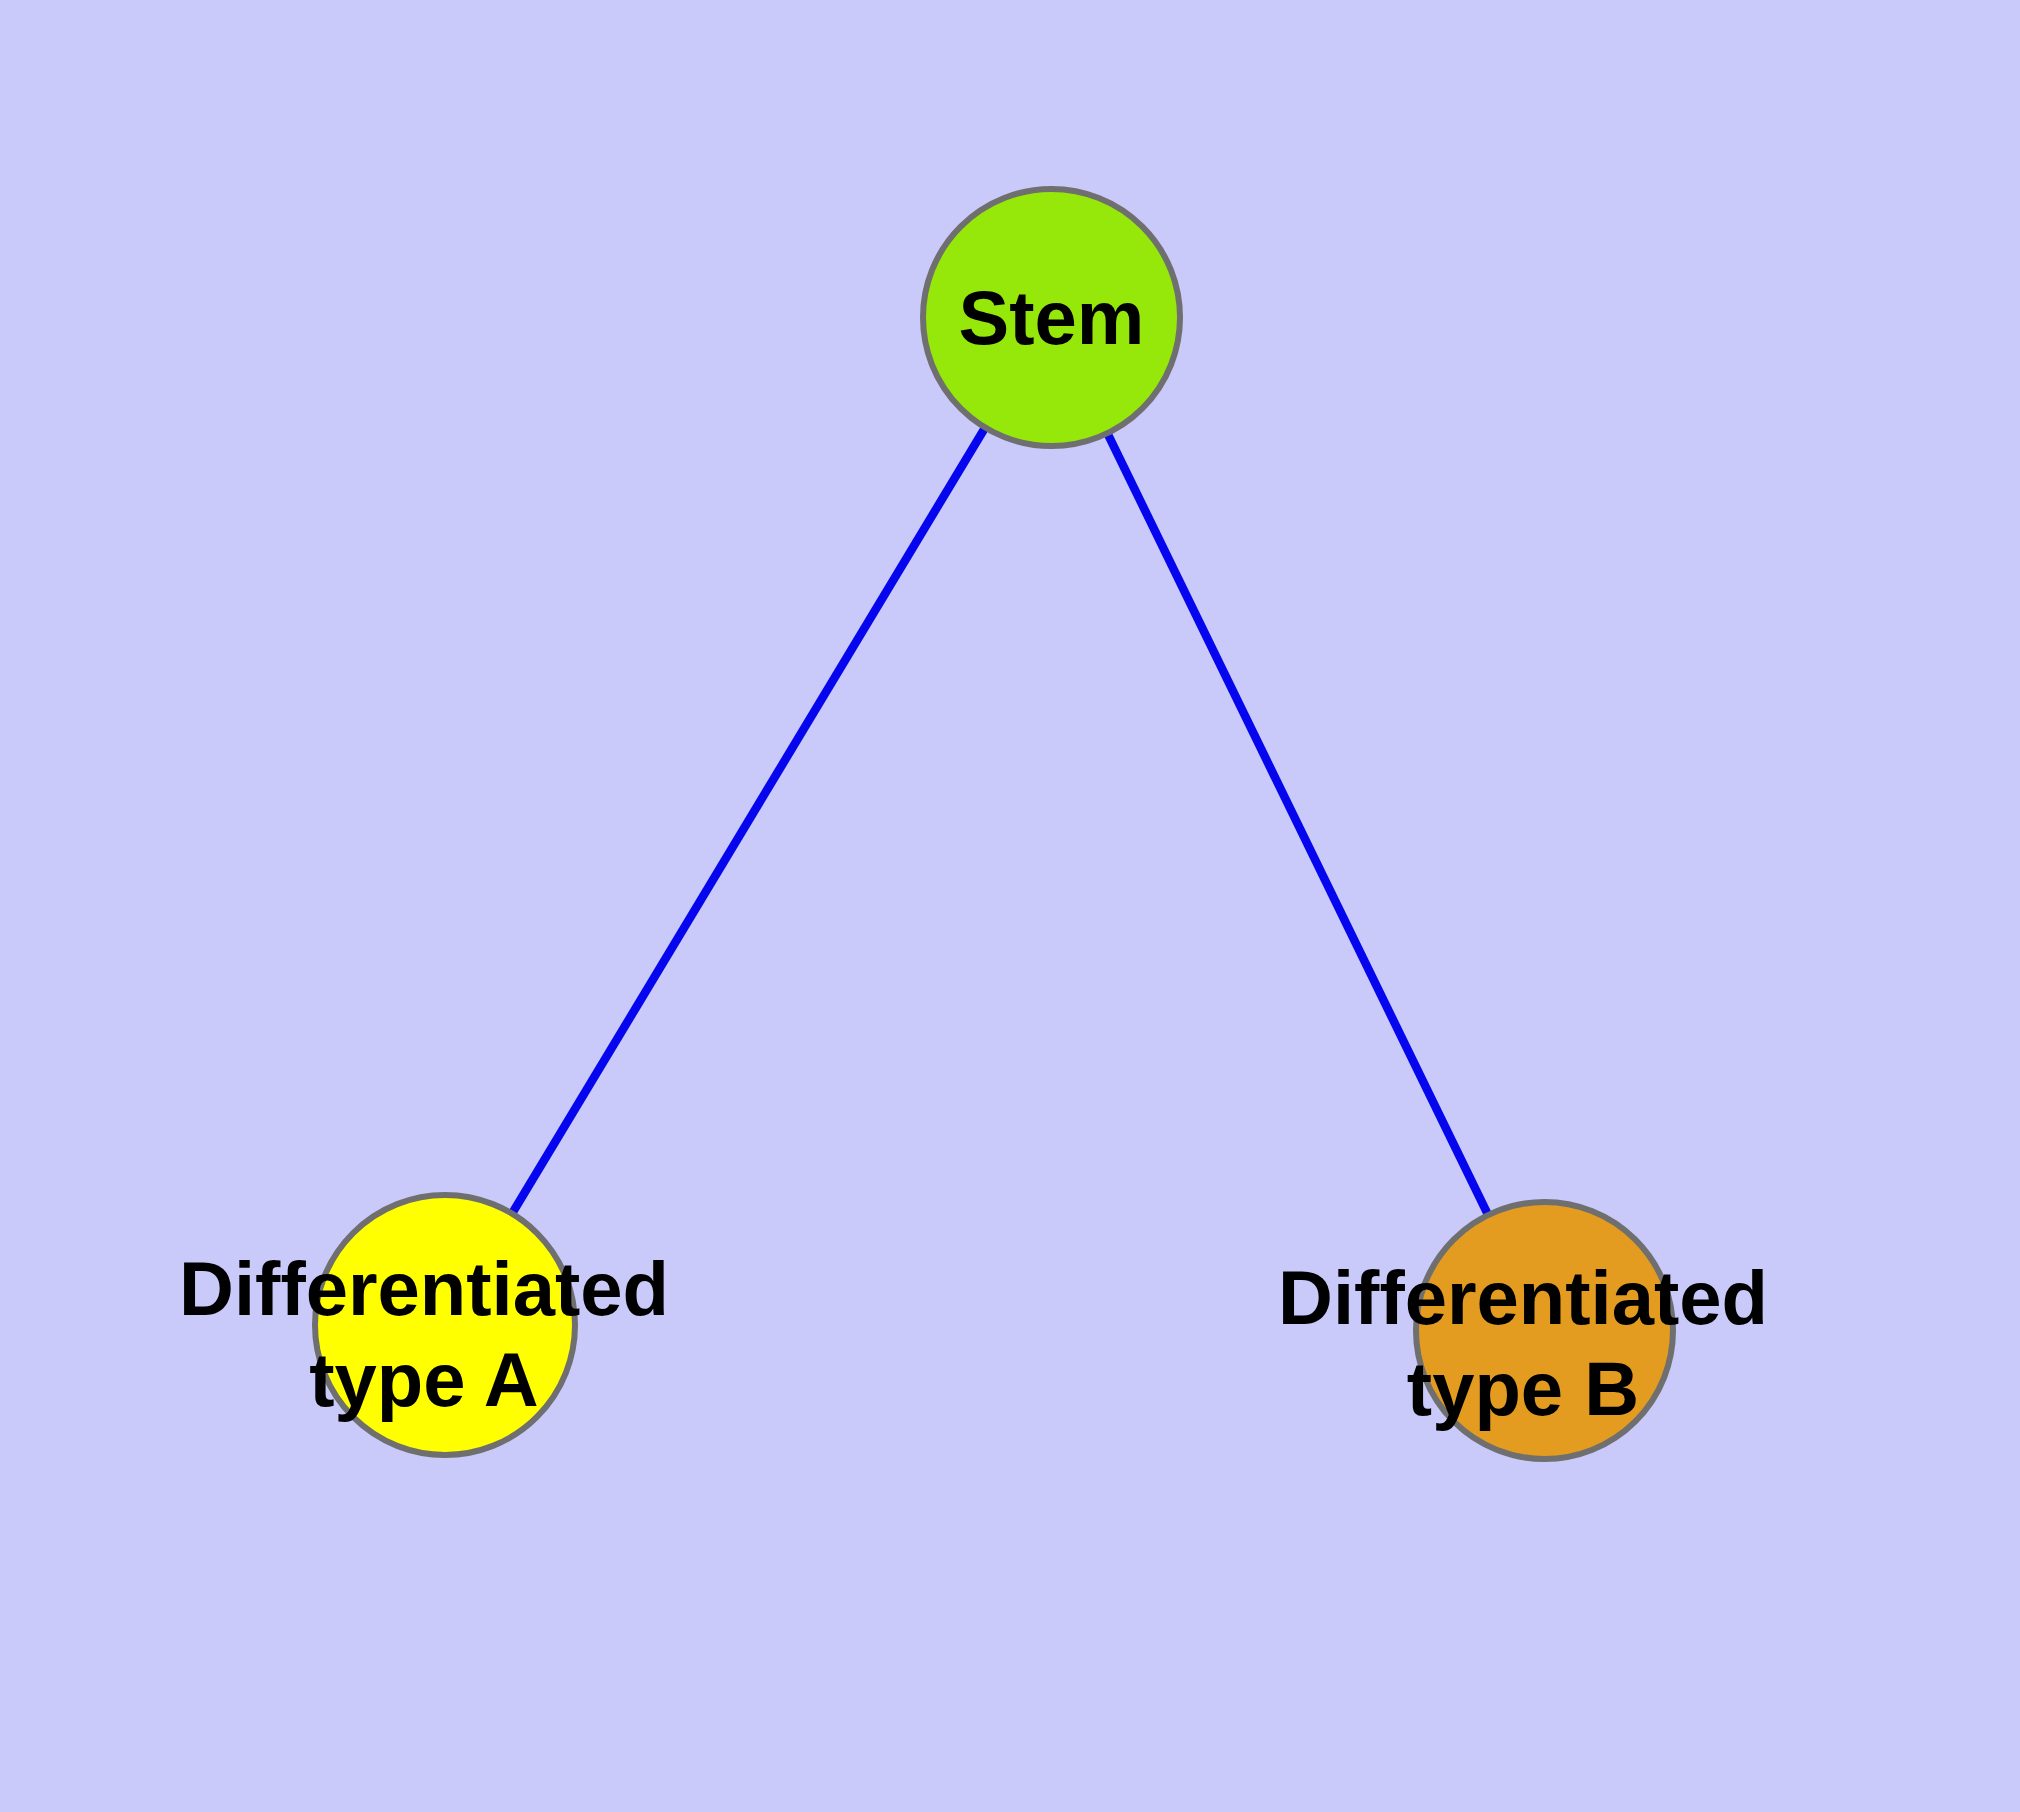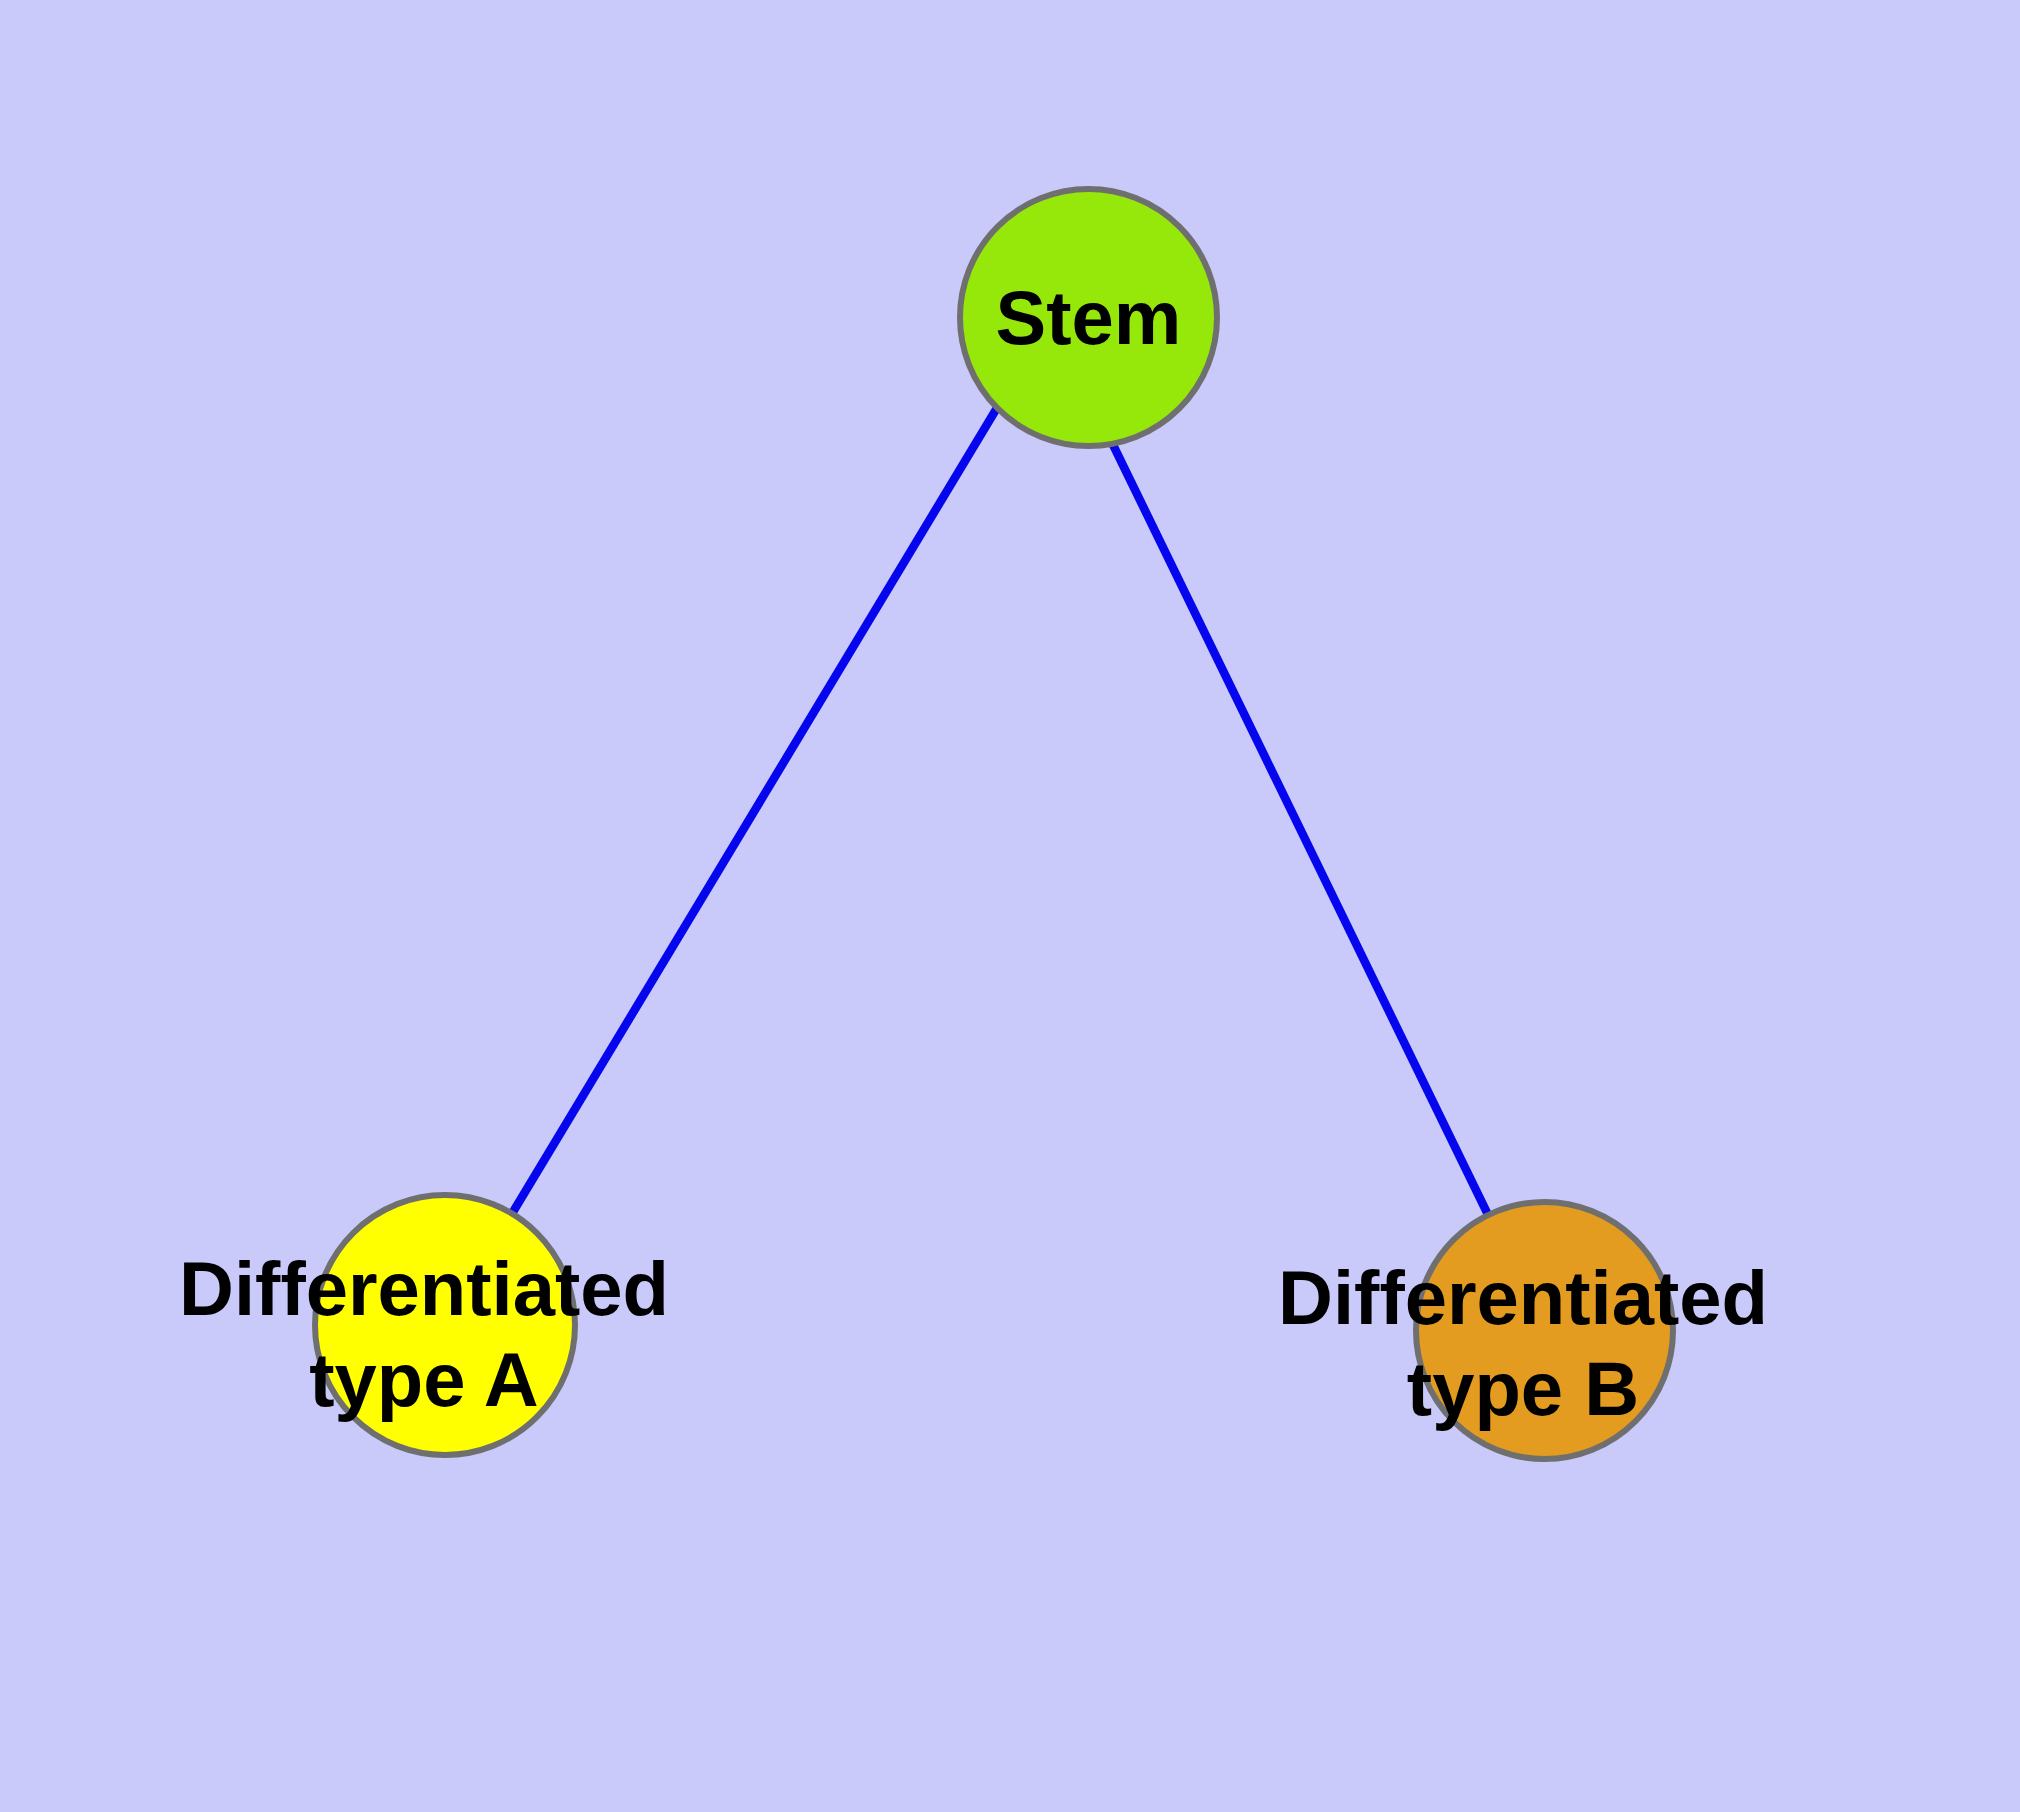--- a/index.html
+++ b/index.html
@@ -22,21 +22,21 @@
     z-index: 1;
   }
   .node {
     position: absolute;
     border-radius: 50%;
     border: 6px solid #6F6F6F;
     box-sizing: border-box;
     z-index: 2;
   }
   .node-stem {
-    left: 957px;
+    left: 920px;
     top: 186px;
     width: 263px;
     height: 263px;
     display: flex;
     align-items: center;
     justify-content: center;
   }
   .node-type-a {
     left: 312px;
     top: 1192px;

